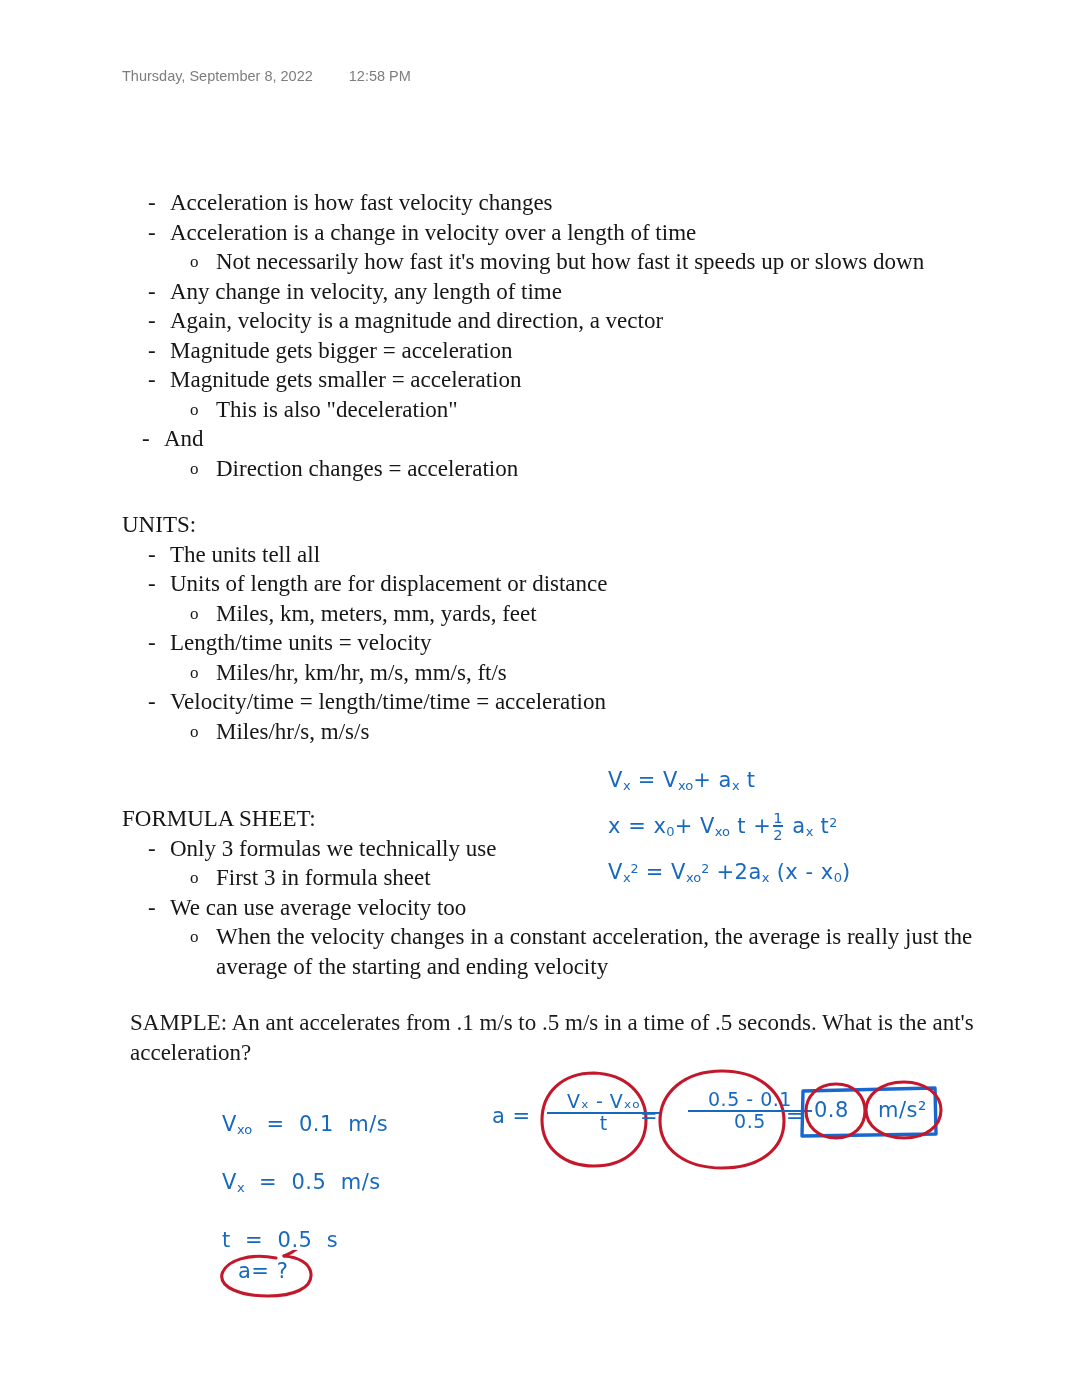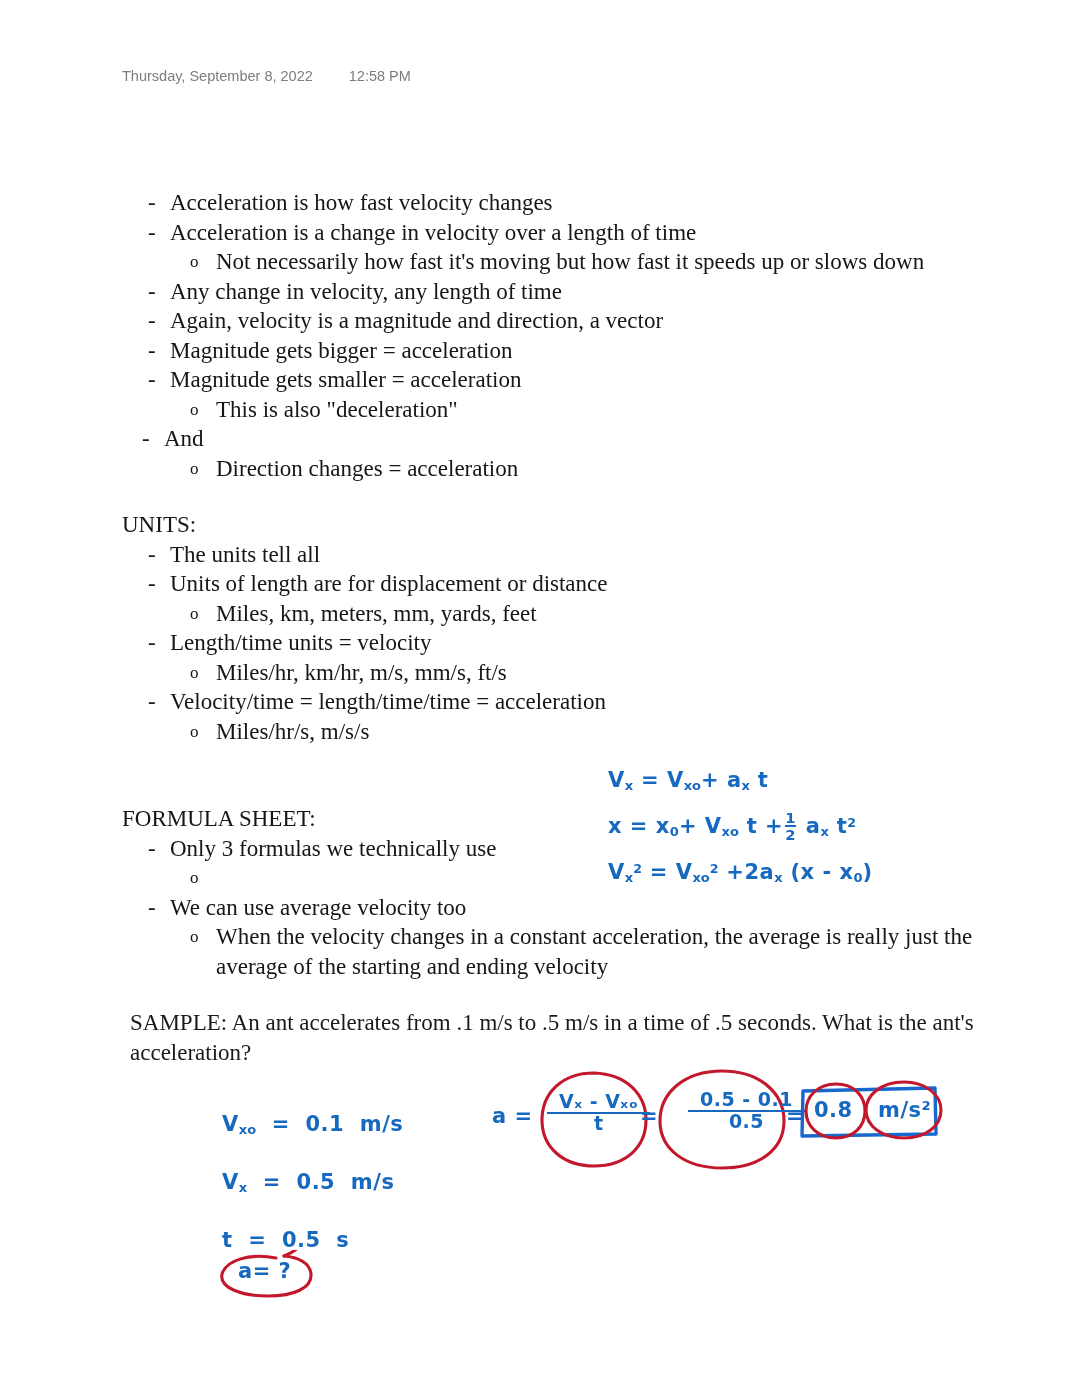--- a/index.html
+++ b/index.html
@@ -74,21 +74,21 @@
     left: 130px;
     top: 1008px;
     width: 944px;
     font-size: 23px;
     line-height: 30px;
   }
 
   
   .hand {
     font-family: "DejaVu Sans", sans-serif;
-    font-weight: bold;
+    font-weight: normal;
     color: #1769c0;
     letter-spacing: 0.5px;
   }
   .hand sub { font-size: 0.62em; vertical-align: -0.22em; letter-spacing: 0; }
   .hand sup { font-size: 0.60em; vertical-align: 0.5em; letter-spacing: 0; }
 
   
   #formula-hand {
     position: absolute;
     left: 608px;
@@ -148,21 +148,21 @@
     font-size: 21px;
     white-space: nowrap;
   }
   .sfrac {
     display: inline-block;
     text-align: center;
     vertical-align: middle;
     line-height: 1.05;
     font-size: 19px;
   }
-  .sfrac .num { display: block; padding: 0 12px; }
+  .sfrac .num { display: block; padding: 0 20px; }
   .sfrac .den { display: block; border-top: 2.6px solid #1769c0; padding: 0 4px; }
 
   .red-ellipse, .red-ellipse-sm, .blue-rect { position: absolute; pointer-events: none; }
 
   svg .ink-red  { fill: none; stroke: #c3182c; stroke-width: 3.1; stroke-linecap: round; }
   svg .ink-blue { fill: none; stroke: #1867cf; stroke-width: 3.4; stroke-linecap: round; stroke-linejoin: round; }
 </style>
 </head>
 <body>
 
@@ -253,20 +253,21 @@
 <div class="outline" id="outline-formula">
   <div class="row section-head">
     <span class="txt">FORMULA SHEET:</span>
   </div>
   <div class="row lvl1">
     <span class="bul">-</span>
     <span class="txt">Only 3 formulas we technically use</span>
   </div>
   <div class="row lvl2">
     <span class="bul">o</span>
+    <span class="txt">First 3 in formula sheet</span>
   </div>
   <div class="row lvl1">
     <span class="bul">-</span>
     <span class="txt">We can use average velocity too</span>
   </div>
   <div class="row lvl2" style="width:828px">
     <span class="bul">o</span>
     <span class="txt">When the velocity changes in a constant acceleration, the average is really just the average of the starting and ending velocity</span>
   </div>
 </div>

